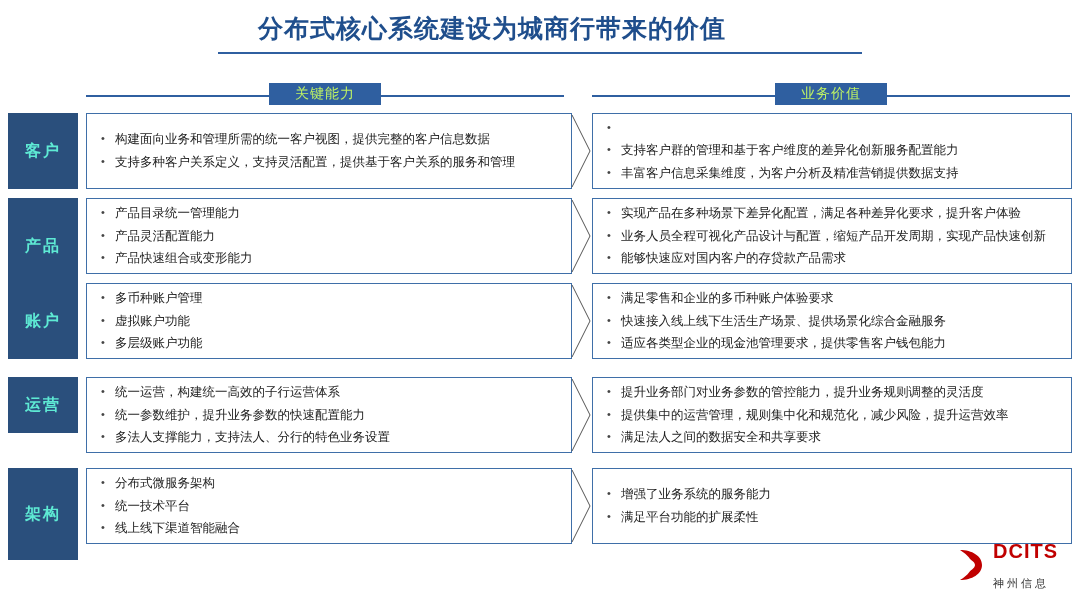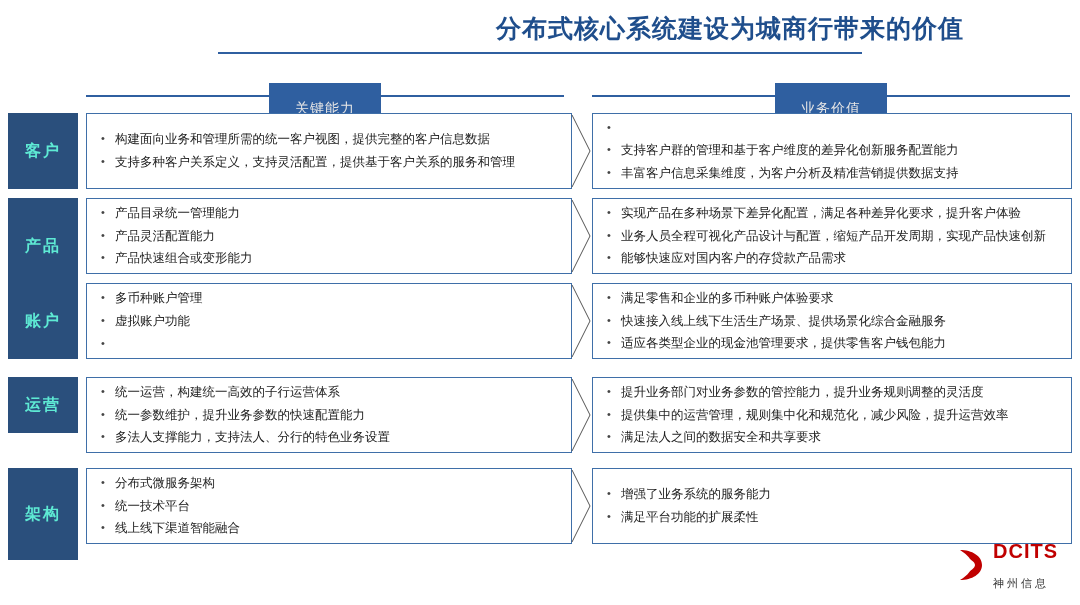--- a/index.html
+++ b/index.html
@@ -14,21 +14,21 @@
     position: relative;
     font-family: "Liberation Sans", sans-serif;
     overflow: hidden;
   }
 
   
   .title-bar {
     position: absolute;
     left: 0; top: 12px;
     width: 964px;
-    text-align: right;
+    text-align: center;
     padding-left: 20px;
   }
   .title-text {
     display: inline-block;
     font-size: 25px;
     font-weight: bold;
     color: #1f4e8c;
     letter-spacing: 1px;
     padding-bottom: 6px;
   }
@@ -52,23 +52,23 @@
     height: 2px;
     width: 100%;
     background: #2f5fa0;
   }
   .col-head .pill {
     position: absolute;
     top: 0;
     left: 50%;
     transform: translateX(-50%);
     background: #2f5fa0;
-    color: #e5e5e5;
+    color: #bef264;
     font-size: 14px;
-    padding: 17px 26px;
+    padding: 2px 26px;
     white-space: nowrap;
     letter-spacing: 1px;
   }
   #head-left  { left: 86px;  width: 478px; }
   #head-right { left: 592px; width: 478px; }
 
   
   .row {
     position: absolute;
     left: 8px;
@@ -244,20 +244,21 @@
         <div class="bullet-line">
           <span class="bullet-dot">•</span>
           <span class="bullet-text">多币种账户管理</span>
         </div>
         <div class="bullet-line">
           <span class="bullet-dot">•</span>
           <span class="bullet-text">虚拟账户功能</span>
         </div>
         <div class="bullet-line">
           <span class="bullet-dot">•</span>
+          <span class="bullet-text">多层级账户功能</span>
         </div>
       </div>
       <div class="arrow" style="top: 0px; height: 76px;">
         <svg width="24" height="76" viewBox="0 0 24 76">
           <path d="M2 2 L20 38 L2 74" fill="none" stroke="#555555" stroke-width="1"></path>
         </svg>
       </div>
       <div class="panel right" style="height: 76px;">
         <div class="bullet-line">
           <span class="bullet-dot">•</span>

